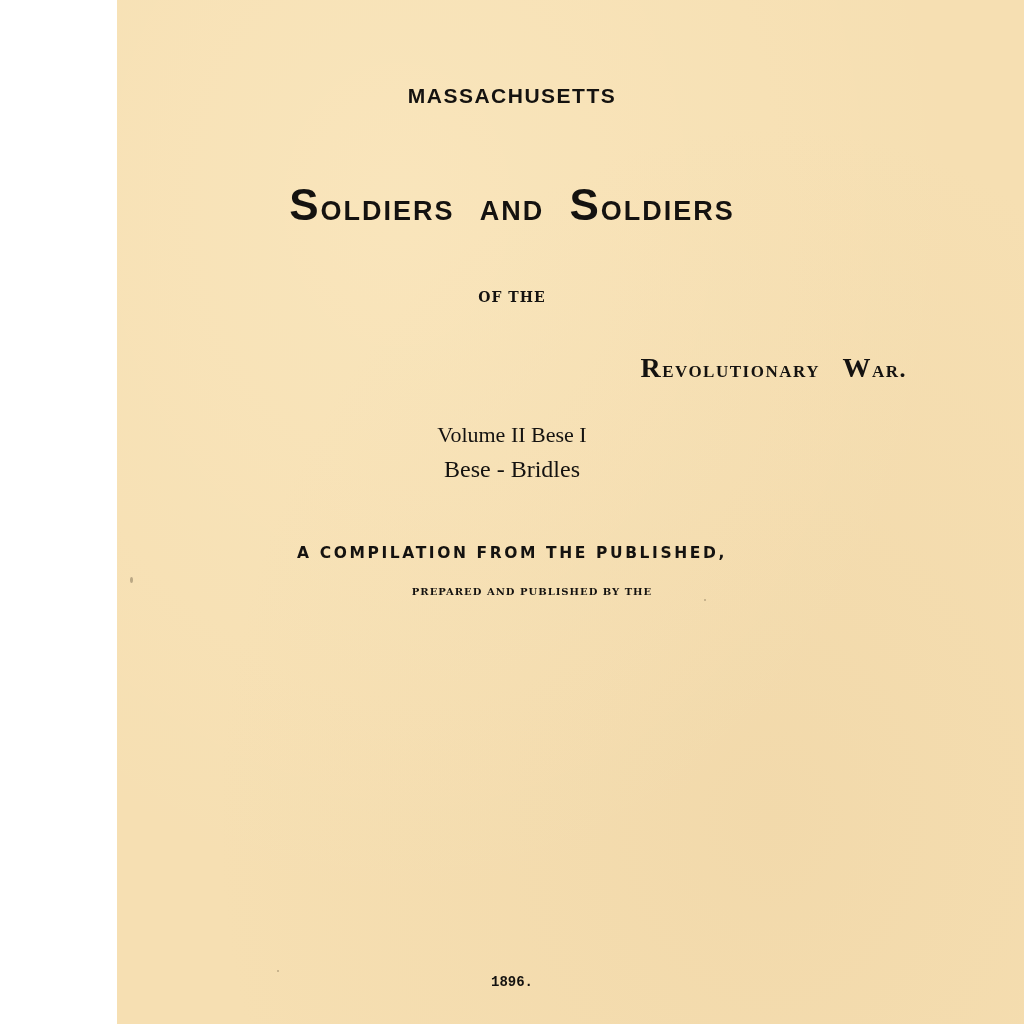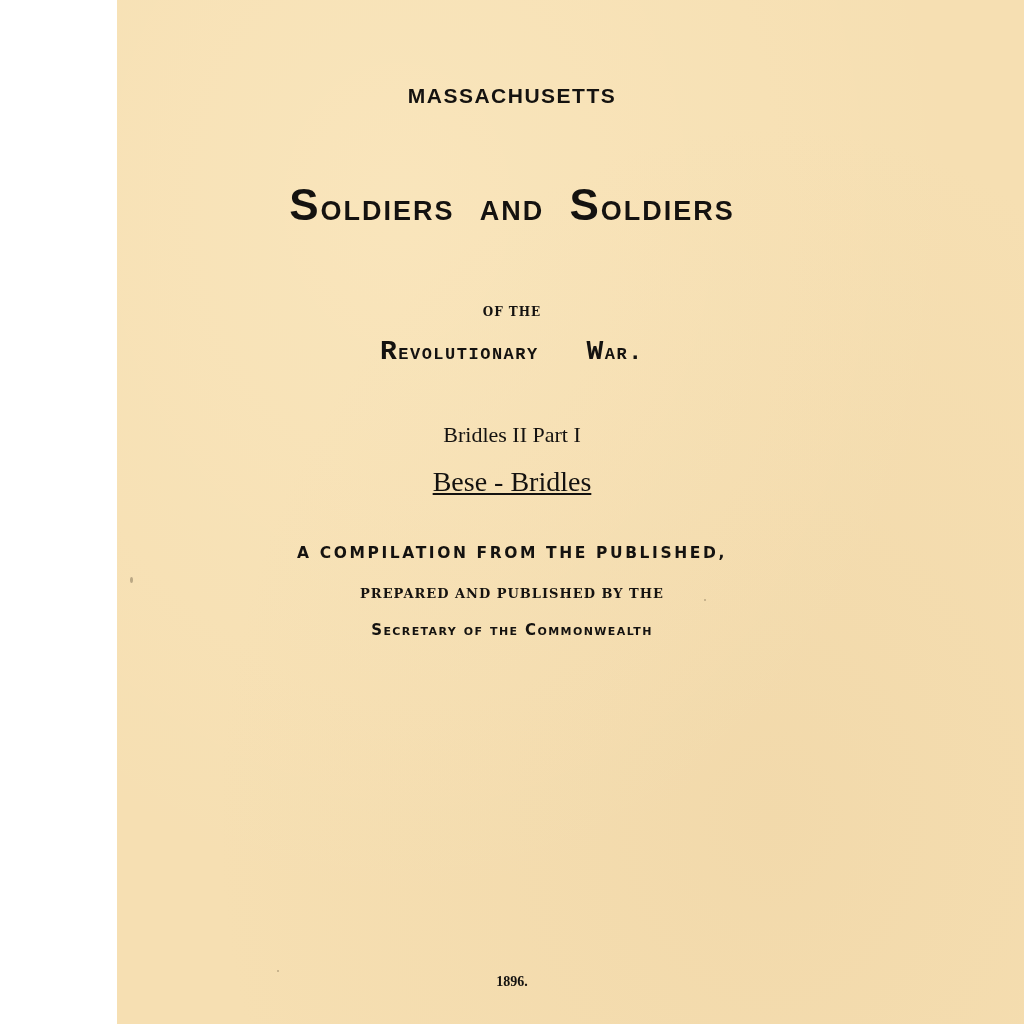--- a/index.html
+++ b/index.html
@@ -40,71 +40,71 @@
       top: 180px;
       font-size: 38px;
       letter-spacing: 2px;
       font-family: "Liberation Sans", sans-serif;
       font-weight: bold;
       font-variant: small-caps;
     }
     #l-title .cap { font-size: 44px; }
     #l-ofthe {
       top: 289px;
-      font-size: 12px;
+      font-size: 14px;
       letter-spacing: 1px;
       font-family: "DejaVu Serif", serif;
       font-weight: bold;
-      margin-top: 16px;
     }
     #l-war {
-      top: 336px;
+      top: 352px;
       font-size: 24px;
       letter-spacing: 1.5px;
-      font-family: Liberation Mono, monospace;
+      font-family: Liberation Serif, serif;
       font-weight: bold;
       font-variant: small-caps;
+      text-align: right;
     }
     #l-vol {
       top: 422px;
       font-size: 22px;
       font-family: "Liberation Serif", serif;
     }
     #l-range {
-      top: 466px;
-      font-size: 28px;
+      top: 456px;
+      font-size: 24px;
       font-family: "Liberation Serif", serif;
-      text-decoration: underline;
     }
     #l-compilation {
       top: 544px;
       font-size: 15.5px;
       letter-spacing: 2.6px;
       font-family: "DejaVu Sans", sans-serif;
       font-weight: bold;
     }
     #l-prepared {
       top: 586px;
-      font-size: 13px;
+      font-size: 10px;
       letter-spacing: 1px;
       font-family: "DejaVu Serif", serif;
       font-weight: bold;
+      padding-left: 20px;
     }
     #l-secretary {
       top: 621px;
       font-size: 15px;
       letter-spacing: 1.4px;
       font-family: "DejaVu Sans", sans-serif;
       font-weight: bold;
       font-variant: small-caps;
     }
     #l-year {
       top: 974px;
       font-size: 14px;
-      font-family: Liberation Serif, serif;
+      font-family: Liberation Mono, monospace;
       font-weight: bold;
       text-align: center;
     }
     .speck {
       position: absolute;
       background: #8b7a5c;
       border-radius: 50%;
       opacity: 0.55;
     }
   </style>
@@ -121,28 +121,27 @@
     <span class="cap">S</span><span>oldiers</span>
   </div>
 
   <div class="line" id="l-ofthe">OF THE</div>
 
   <div class="line" id="l-war">
     <span style="font-size:28px">R</span><span>evolutionary</span>
     &nbsp;&nbsp;<span style="font-size:28px">W</span><span>ar.</span>
   </div>
 
-  <div class="line" id="l-vol">Bridles II Part I</div>
+  <div class="line" id="l-vol">Volume II Bese I</div>
 
   <div class="line" id="l-range">Bese - Bridles</div>
 
   <div class="line" id="l-compilation">A COMPILATION FROM THE PUBLISHED,</div>
 
   <div class="line" id="l-prepared">PREPARED AND PUBLISHED BY THE</div>
 
-  <div class="line" id="l-secretary">Secretary of the Commonwealth</div>
 
   <div class="line" id="l-year">1896.</div>
 
   <div class="speck" style="left:13px; top:577px; width:3px; height:6px;"></div>
   <div class="speck" style="left:587px; top:599px; width:2px; height:2px;"></div>
   <div class="speck" style="left:160px; top:970px; width:2px; height:2px;"></div>
 </div>
 
 </body></html>

